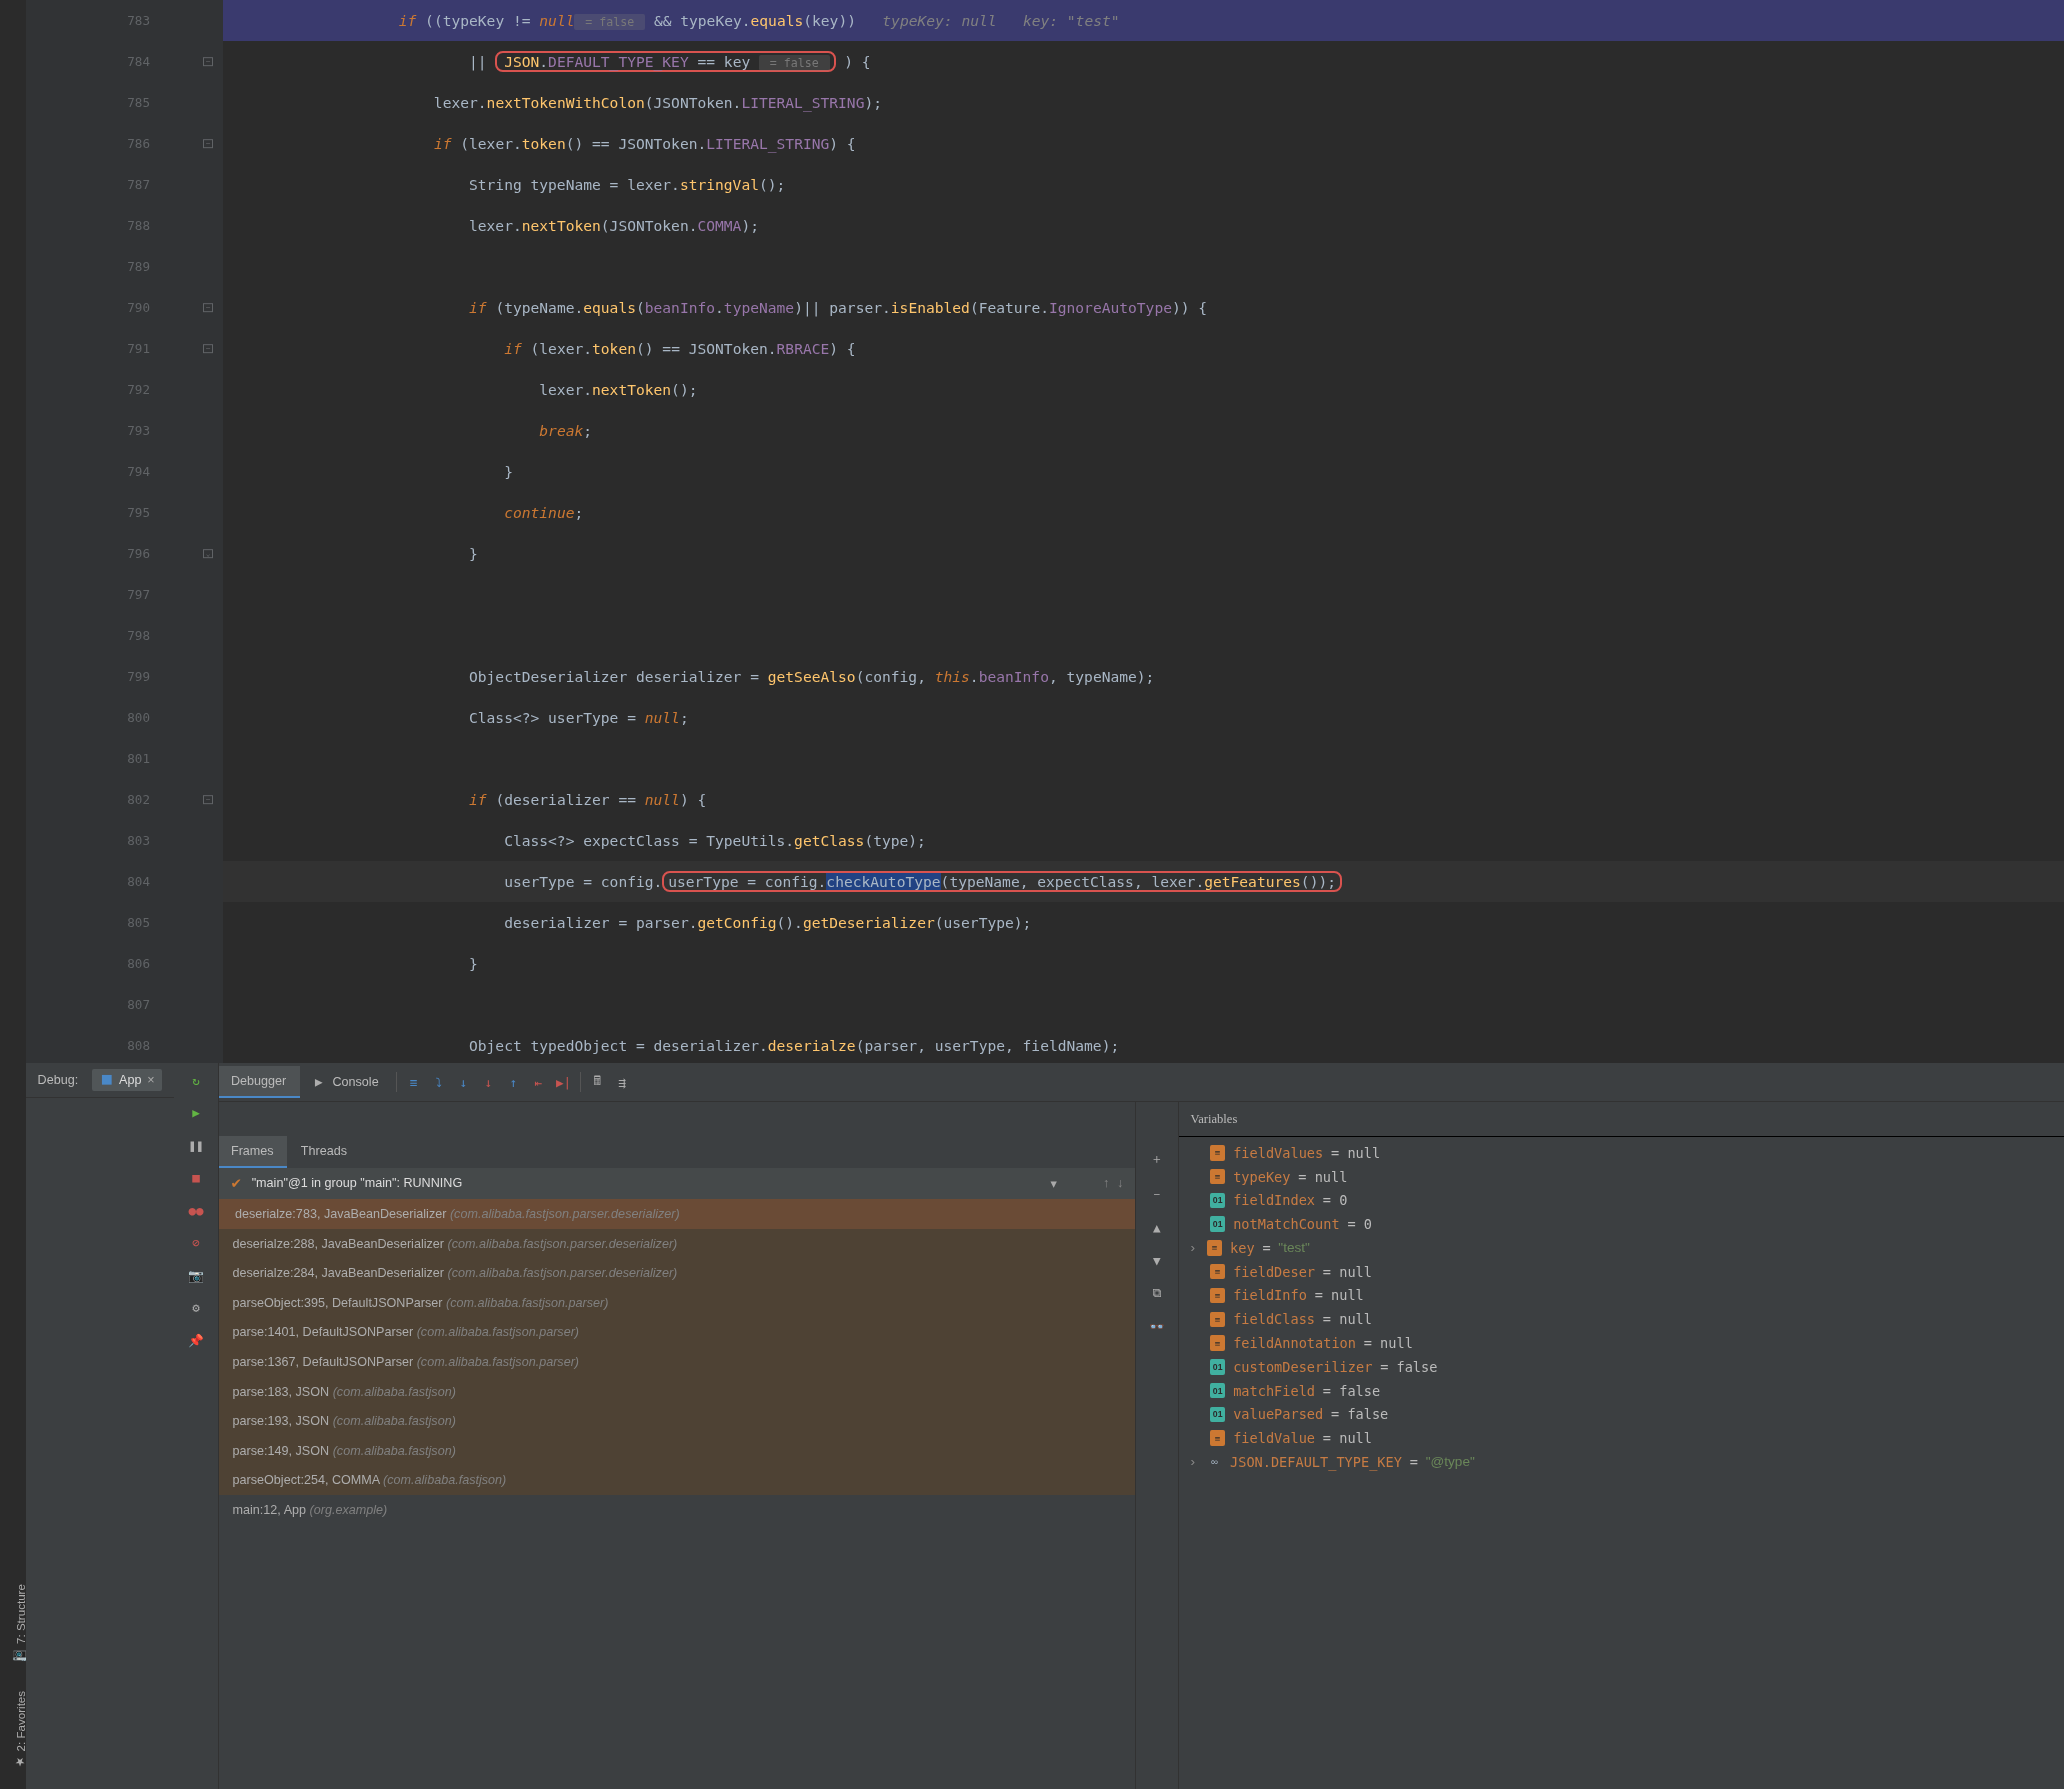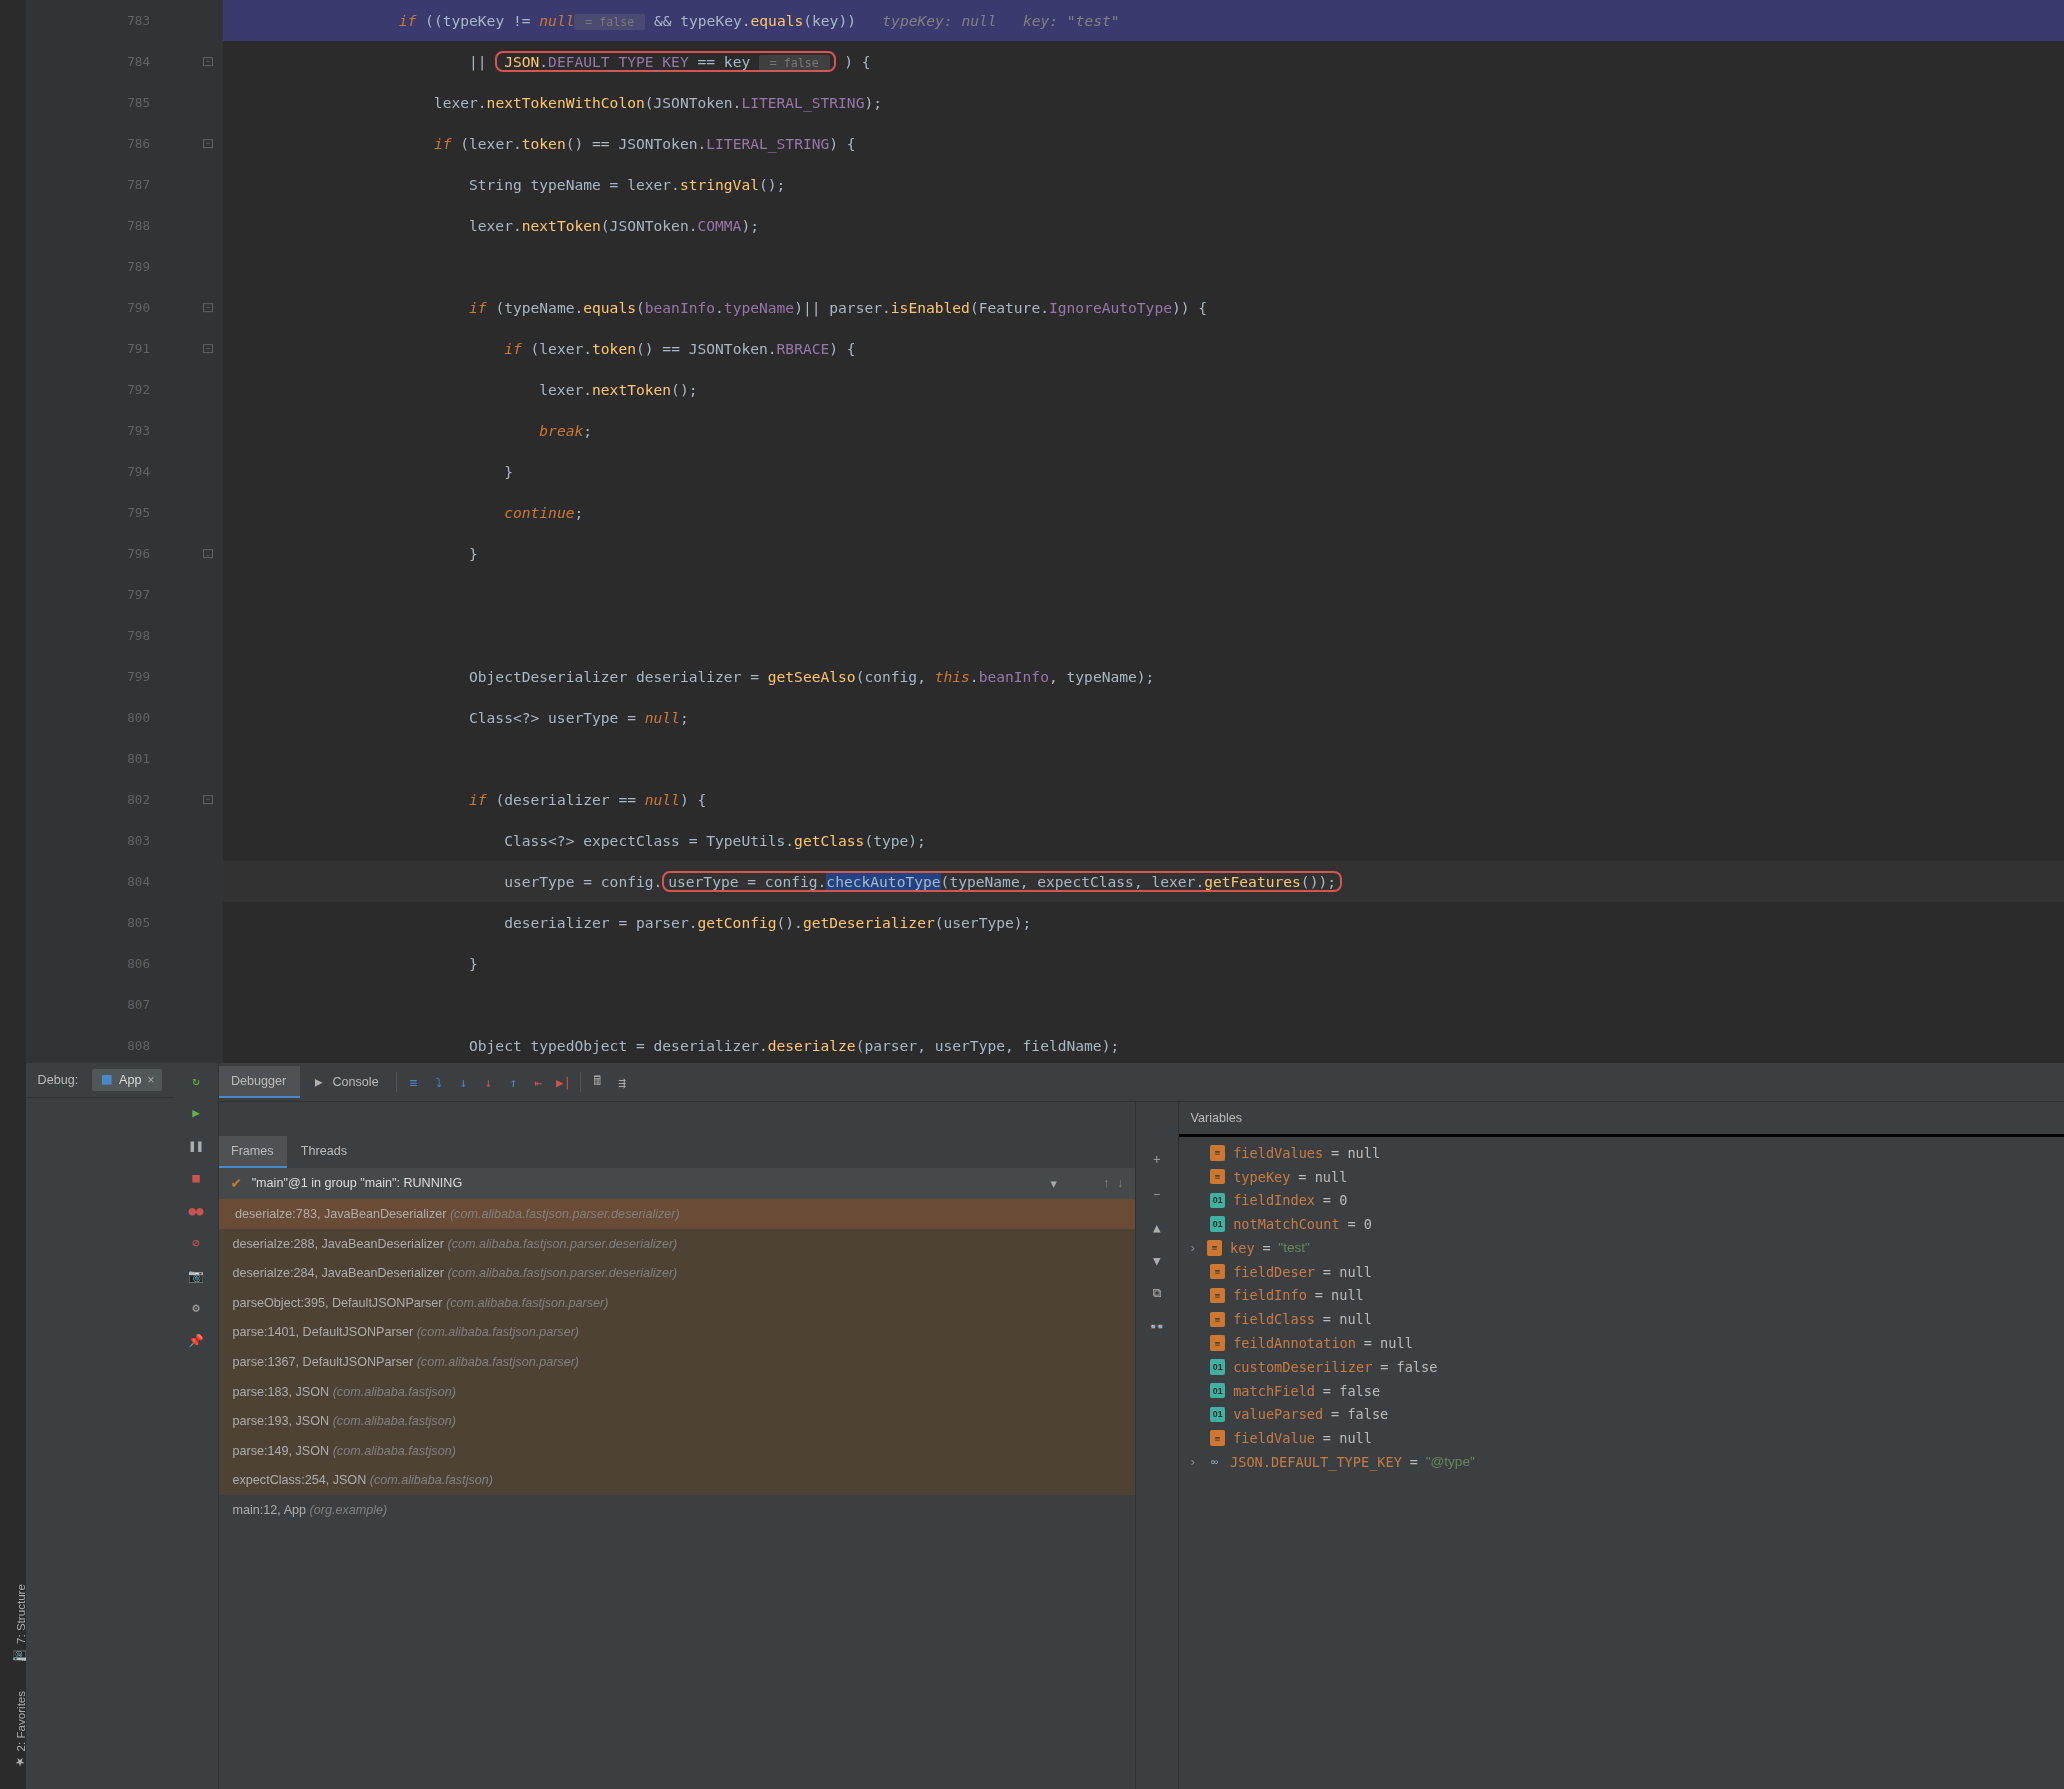--- a/index.html
+++ b/index.html
@@ -158,24 +158,24 @@
   cursor: pointer;
 }
 .debug-tab-item.active { border-bottom: 2.9px solid #4a88c7; background: #4e5254; padding-left: 12px; }
 
 .frames-panel { flex: 1; display: flex; flex-direction: column; border-right: 1px solid #323232; }
 .panel-subheader {
   height: 35px;
   display: flex;
   align-items: center;
   padding: 0 11.6px;
-  font-family: Liberation Sans, sans-serif;
+  font-family: Liberation Serif, serif;
   font-size: 12.6px;
   color: #bbb;
-  border-bottom: 3px solid #000000;
+  border-bottom: 1px solid #000000;
 }
 .panel-tabs { display: flex; margin-top: 34px; }
 .thread-selector {
   display: flex;
   align-items: center;
   gap: 9.7px;
   padding: 7.8px 11.6px;
   background: #45494a;
   font-family: sans-serif;
   font-size: 12.6px;
@@ -357,21 +357,21 @@
           <div class="frames-list" id="frames-list">
               <div class="frame-item selected"><span>deserialze:783, JavaBeanDeserializer </span><span class="frame-pkg">(com.alibaba.fastjson.parser.deserializer)</span></div>
               <div class="frame-item dim"><span>deserialze:288, JavaBeanDeserializer </span><span class="frame-pkg">(com.alibaba.fastjson.parser.deserializer)</span></div>
               <div class="frame-item dim"><span>deserialze:284, JavaBeanDeserializer </span><span class="frame-pkg">(com.alibaba.fastjson.parser.deserializer)</span></div>
               <div class="frame-item dim"><span>parseObject:395, DefaultJSONParser </span><span class="frame-pkg">(com.alibaba.fastjson.parser)</span></div>
               <div class="frame-item dim"><span>parse:1401, DefaultJSONParser </span><span class="frame-pkg">(com.alibaba.fastjson.parser)</span></div>
               <div class="frame-item dim"><span>parse:1367, DefaultJSONParser </span><span class="frame-pkg">(com.alibaba.fastjson.parser)</span></div>
               <div class="frame-item dim"><span>parse:183, JSON </span><span class="frame-pkg">(com.alibaba.fastjson)</span></div>
               <div class="frame-item dim"><span>parse:193, JSON </span><span class="frame-pkg">(com.alibaba.fastjson)</span></div>
               <div class="frame-item dim"><span>parse:149, JSON </span><span class="frame-pkg">(com.alibaba.fastjson)</span></div>
-              <div class="frame-item dim"><span>expectClass:254, JSON </span><span class="frame-pkg">(com.alibaba.fastjson)</span></div>
+              <div class="frame-item dim"><span>parseObject:254, COMMA </span><span class="frame-pkg">(com.alibaba.fastjson)</span></div>
               <div class="frame-item" style="background: rgb(60, 63, 65);"><span>main:12, App </span><span class="frame-pkg">(org.example)</span></div>
             </div>
         </div>
 
         <div style="width:43px;border-right:1px solid #323232;display:flex;flex-direction:column;align-items:center;gap:17.5px;padding-top:49px;">
           <span class="icon-btn">＋</span>
           <span class="icon-btn">－</span>
           <span class="icon-btn">▲</span>
           <span class="icon-btn">▼</span>
           <span class="icon-btn">⧉</span>

